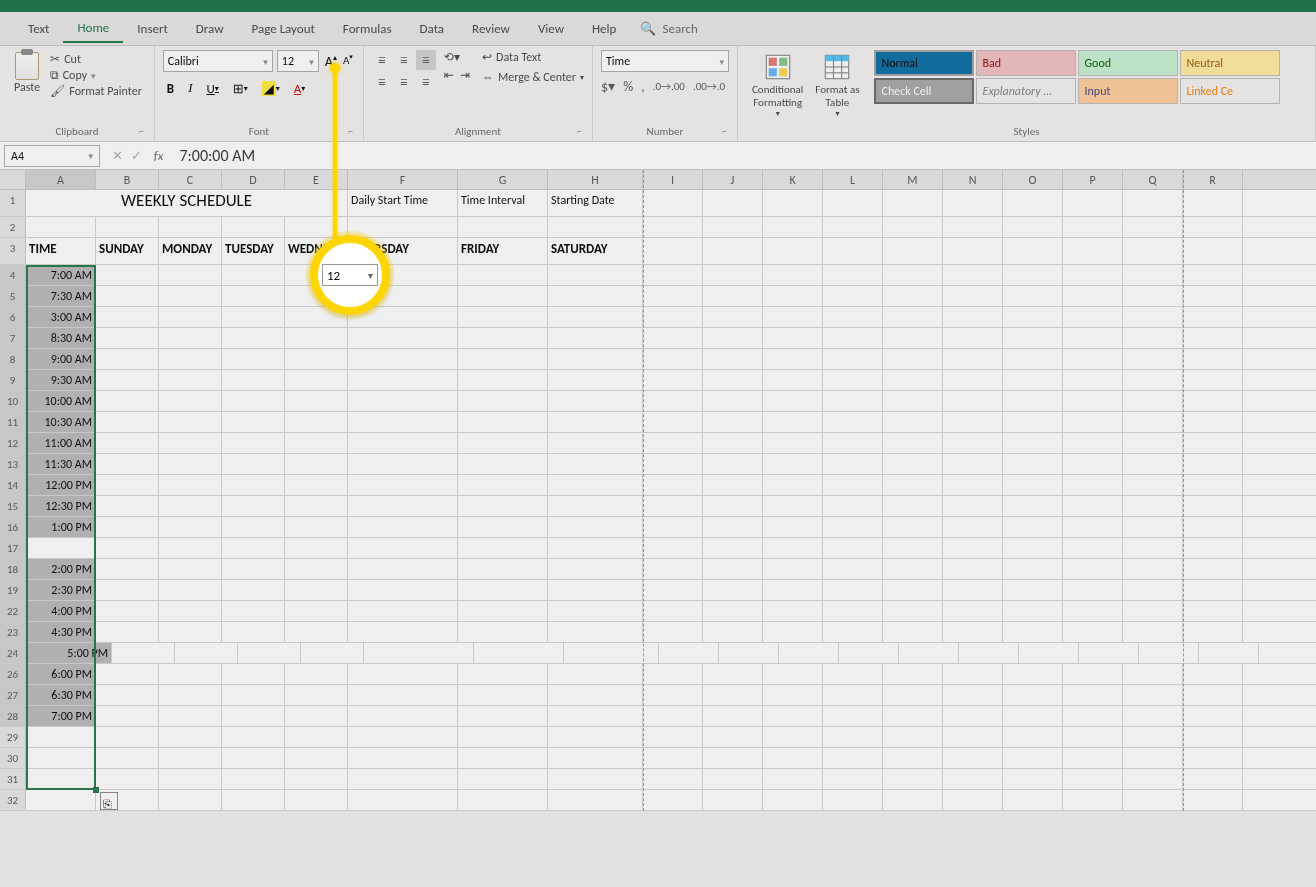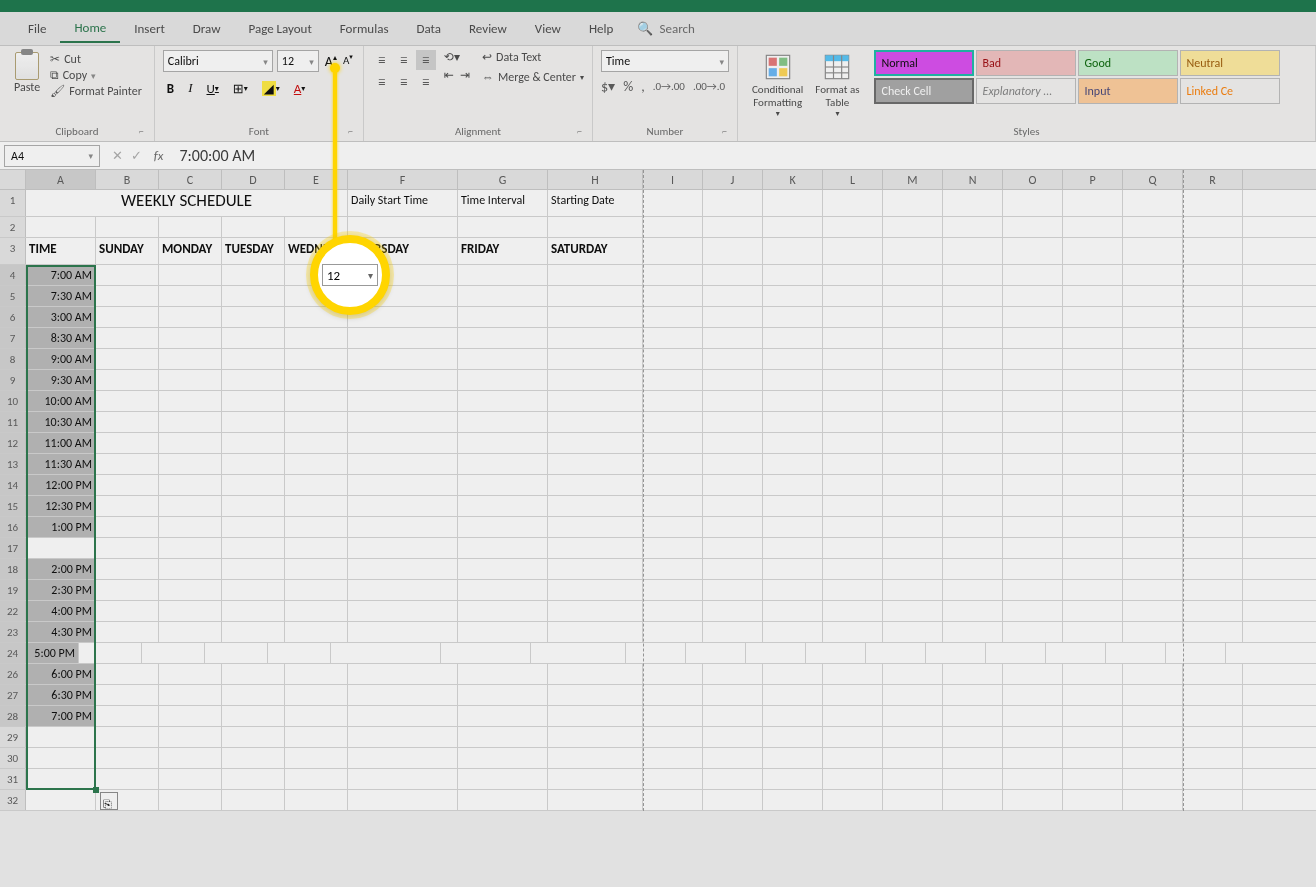--- a/index.html
+++ b/index.html
@@ -35,21 +35,21 @@
 .align-extras-row { display:flex; gap:6px; align-items:center; font-size:12px; color:#444; cursor:pointer; }
 .wrap-merge { display:flex; flex-direction:column; gap:6px; margin-left:12px; font-size:12px; color:#444; }
 .wrap-merge div { display:flex; align-items:center; gap:4px; cursor:pointer; }
 .num-combo { background:#fff; border:1px solid #ababab; height:22px; width:128px; font-size:12px; padding:2px 4px; display:flex; align-items:center; justify-content:space-between; cursor:pointer; }
 .num-row2 { display:flex; gap:8px; margin-top:6px; align-items:center; }
 .num-btn { font-size:14px; cursor:pointer; color:#555; }
 .big-btn { display:flex; flex-direction:column; align-items:center; justify-content:center; padding:2px 6px; cursor:pointer; font-size:11px; color:#444; text-align:center; line-height:1.2; }
 .big-btn-icon { width:28px; height:28px; margin-bottom:2px; }
 .styles-grid { display:grid; grid-template-columns:repeat(4,100px); grid-template-rows:repeat(2,26px); gap:2px; font-size:12px; }
 .style-cell { border:1px solid #bbb; padding:3px 6px; display:flex; align-items:center; cursor:pointer; }
-.style-normal { background:#d946ef; color:#000; border:2px solid #14b8a6; }
+.style-normal { background:#0369a1; color:#000; border:2px solid #a3a3a3; }
 .style-bad { background:#f2c0c0; color:#9c0006; }
 .style-good { background:#c6efce; color:#006100; }
 .style-neutral { background:#ffeb9c; color:#9c5700; }
 .style-check { background:#a5a5a5; color:#fff; border:2px solid #666; }
 .style-explan { color:#7f7f7f; font-style:italic; }
 .style-input { background:#ffcc99; color:#3f3f76; }
 .style-linked { color:#fa7d00; }
 .formula-bar { background:#fff; height:28px; display:flex; align-items:center; border-bottom:1px solid #c8c8c8; }
 .name-box { width:96px; height:22px; border:1px solid #ababab; margin:0 4px; font-size:12px; padding:2px 6px; display:flex; align-items:center; justify-content:space-between; cursor:text; }
 .fb-btns { display:flex; gap:8px; padding:0 8px; color:#aaa; font-size:13px; }
@@ -80,21 +80,21 @@
 .callout-inner { width:56px; height:22px; border:1px solid #999; font-size:13px; display:flex; align-items:center; justify-content:space-between; padding:0 4px; }
 .callout-inner .dd { font-size:10px; color:#666; }
 .dim-overlay { position:absolute; inset:0; background:rgba(120,120,120,0.12); pointer-events:none; }
 </style>
 </head>
 <body>
 
 <div class="titlebar"></div>
 
 <div class="menubar" id="menubar">
-    <div class="menu-item">File</div>
+    <div class="menu-item">Text</div>
     <div class="menu-item active">Home</div>
     <div class="menu-item">Insert</div>
     <div class="menu-item">Draw</div>
     <div class="menu-item">Page Layout</div>
     <div class="menu-item">Formulas</div>
     <div class="menu-item">Data</div>
     <div class="menu-item">Review</div>
     <div class="menu-item">View</div>
     <div class="menu-item">Help</div>
     <div class="search-wrap">
@@ -729,21 +729,21 @@
       <div class="cell" style="width: 60px;"></div>
       <div class="cell" style="width: 60px;"></div>
       <div class="cell" style="width: 60px;"></div>
       <div class="cell" style="width: 60px;"></div>
       <div class="cell" style="width: 60px;"></div>
       <div class="cell" style="width: 60px;"></div>
       <div class="cell" style="width: 60px;"></div>
     </div>
     <div class="row">
       <div class="row-h sel">24</div>
-      <div class="cell time-cell selected" style="width: 53px;">5:00 PM</div>
+      <div class="cell time-cell selected" style="width: 86px;">5:00 PM</div>
       <div class="cell" style="width: 63px;"></div>
       <div class="cell" style="width: 63px;"></div>
       <div class="cell" style="width: 63px;"></div>
       <div class="cell" style="width: 63px;"></div>
       <div class="cell" style="width: 110px;"></div>
       <div class="cell" style="width: 90px;"></div>
       <div class="cell" style="width: 95px;"></div>
       <div class="cell" style="width: 60px;"></div>
       <div class="cell" style="width: 60px;"></div>
       <div class="cell" style="width: 60px;"></div>

